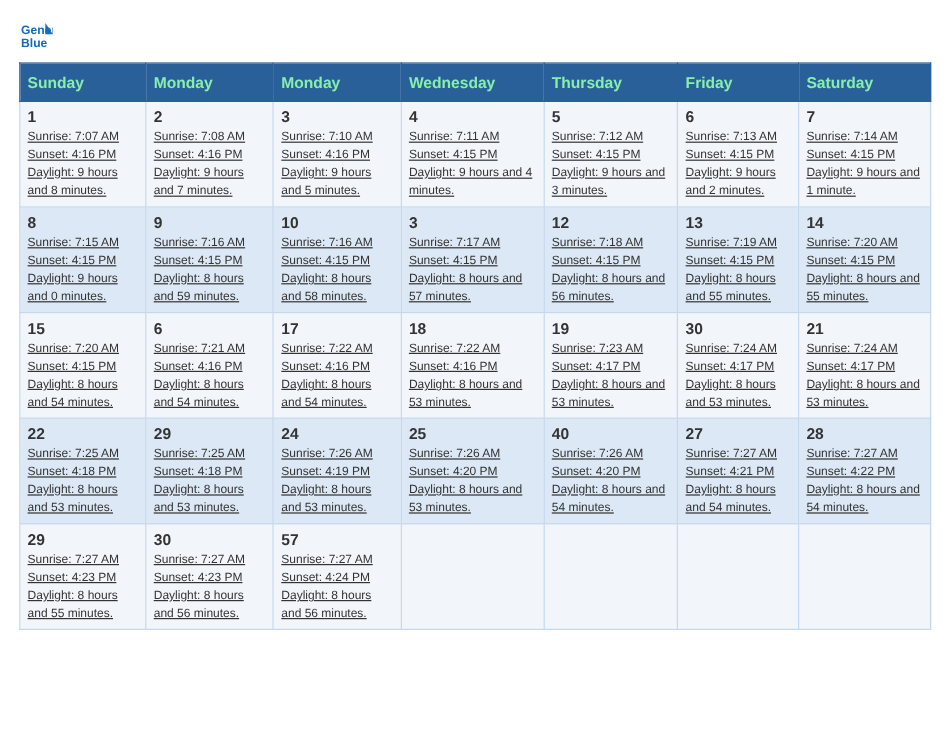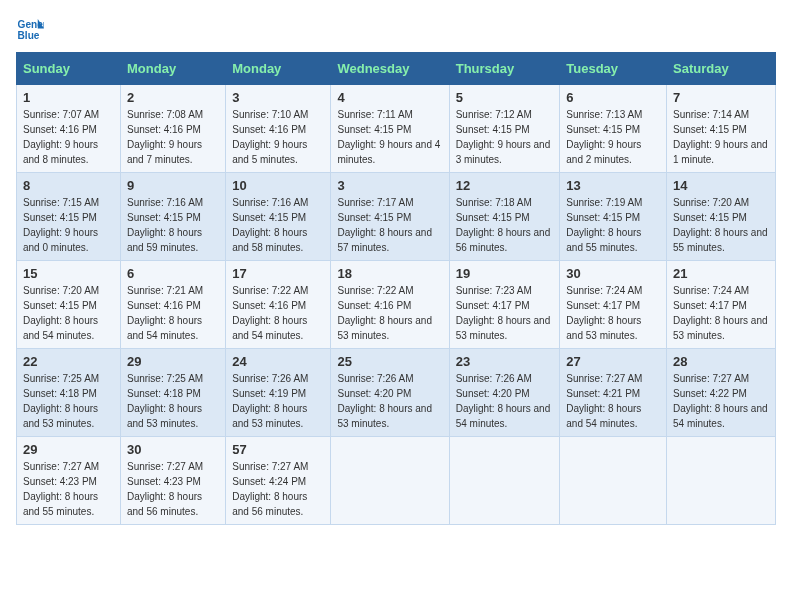--- a/index.html
+++ b/index.html
@@ -68,20 +68,21 @@
     }
     .day-num {
       font-size: 13px;
       font-weight: bold;
       display: block;
       margin-bottom: 2px;
     }
     .day-info {
       font-size: 10px;
       line-height: 1.5;
+      text-decoration: underline;
     }
     .empty-cell {
       background-color: #f2f6fb;
     }
   </style>
 </head>
 <body>
 
 <div class="header-area">
   <div class="logo">
@@ -98,21 +99,21 @@
 </div>
 
 <table>
   <thead>
     <tr>
     <th>Sunday</th>
         <th>Monday</th>
         <th>Monday</th>
         <th>Wednesday</th>
         <th>Thursday</th>
-        <th>Tuesday</th>
+        <th>Friday</th>
         <th>Saturday</th>
       </tr>
   </thead>
   <tbody id="calendar-body">
   <tr>
         <td>
           <span class="day-num">1</span>
           <div class="day-info">Sunrise: 7:07 AM<br>Sunset: 4:16 PM<br>Daylight: 9 hours and 8 minutes.</div>
         </td>
         <td>
@@ -211,21 +212,21 @@
         </td>
         <td>
           <span class="day-num">24</span>
           <div class="day-info">Sunrise: 7:26 AM<br>Sunset: 4:19 PM<br>Daylight: 8 hours and 53 minutes.</div>
         </td>
         <td>
           <span class="day-num">25</span>
           <div class="day-info">Sunrise: 7:26 AM<br>Sunset: 4:20 PM<br>Daylight: 8 hours and 53 minutes.</div>
         </td>
         <td>
-          <span class="day-num">23</span>
+          <span class="day-num">40</span>
           <div class="day-info">Sunrise: 7:26 AM<br>Sunset: 4:20 PM<br>Daylight: 8 hours and 54 minutes.</div>
         </td>
         <td>
           <span class="day-num">27</span>
           <div class="day-info">Sunrise: 7:27 AM<br>Sunset: 4:21 PM<br>Daylight: 8 hours and 54 minutes.</div>
         </td>
         <td>
           <span class="day-num">28</span>
           <div class="day-info">Sunrise: 7:27 AM<br>Sunset: 4:22 PM<br>Daylight: 8 hours and 54 minutes.</div>
         </td>

